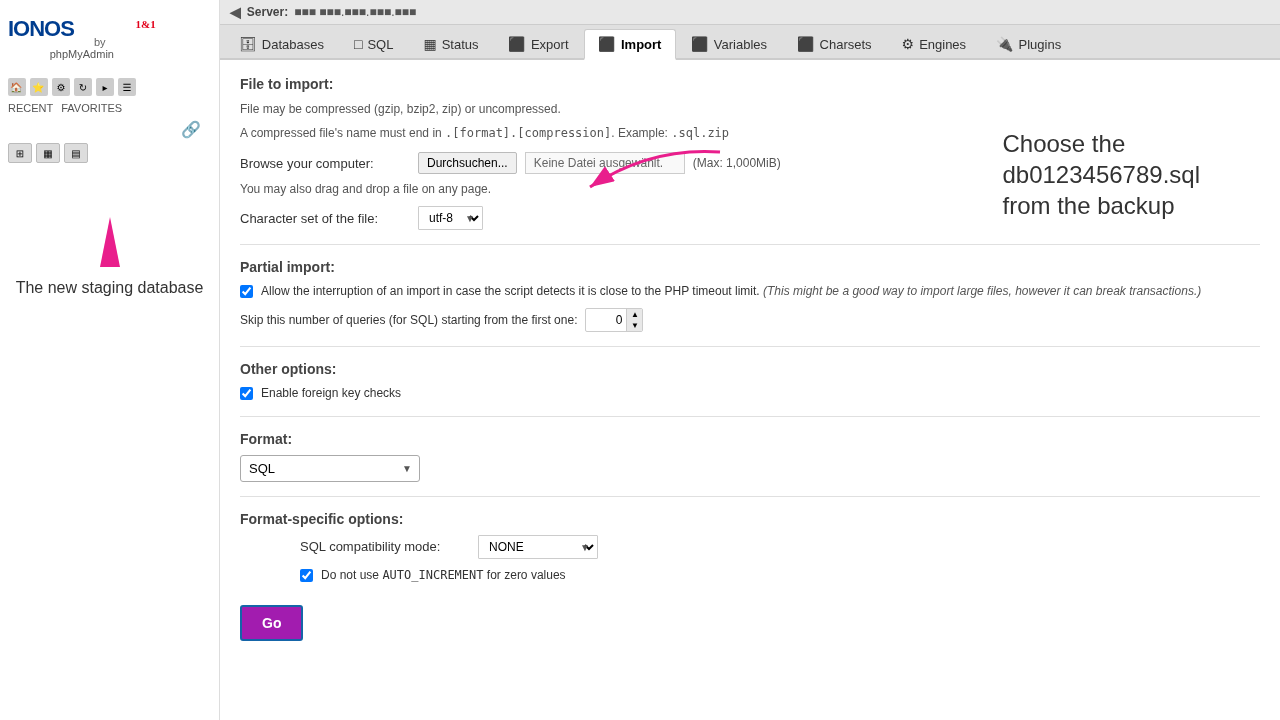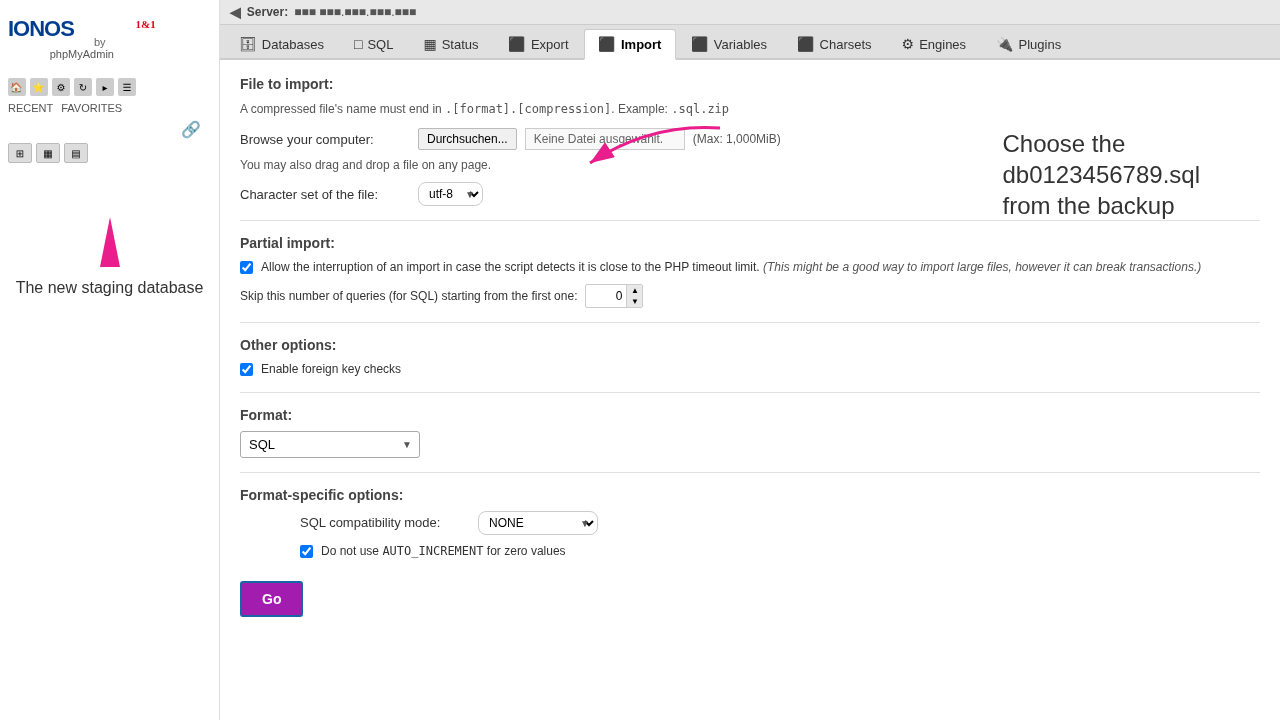--- a/index.html
+++ b/index.html
@@ -242,21 +242,21 @@
     .drag-note {
       font-size: 12px;
       color: #555;
       margin-bottom: 10px;
     }
 
     
     .charset-select {
       padding: 3px 6px;
       border: 1px solid #ccc;
-      border-radius: 8px;
+      border-radius: 1px;
       font-size: 12px;
       background: #fff;
       cursor: pointer;
     }
 
     
     .subsection-title {
       font-size: 14px;
       font-weight: bold;
       color: #444;
@@ -474,20 +474,21 @@
     <div class="nav-tab">
       <span class="tab-icon">🔌</span>
       <span>Plugins</span>
     </div>
   </div>
 
   <div id="content" style="position:relative;">
 
     <div>
       <div class="section-title">File to import:</div>
+      <div class="section-desc">File may be compressed (gzip, bzip2, zip) or uncompressed.</div>
       <div class="section-desc">
         A compressed file's name must end in <code class="inline">.[format].[compression]</code>. Example: <code class="inline">.sql.zip</code>
       </div>
     </div>
 
     <div class="form-row" style="margin-top:10px; position:relative;">
       <span class="form-label">Browse your computer:</span>
       <button class="browse-btn">Durchsuchen...</button>
       <span class="file-name-display">Keine Datei ausgewählt.</span>
       <span class="max-label">(Max: 1,000MiB)</span>

